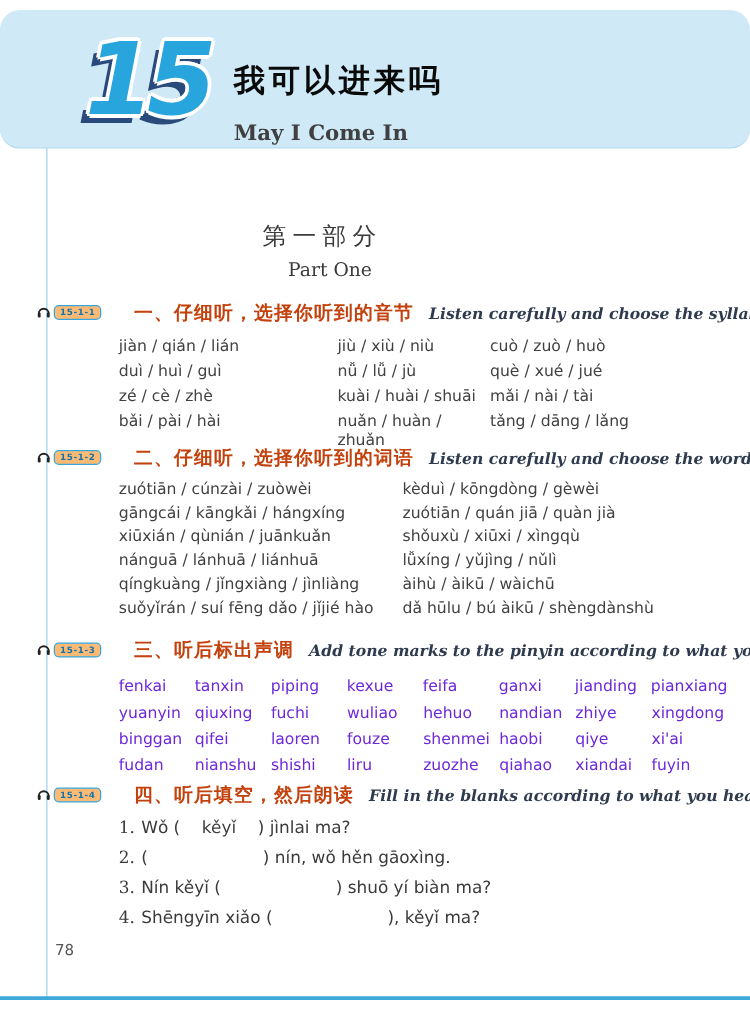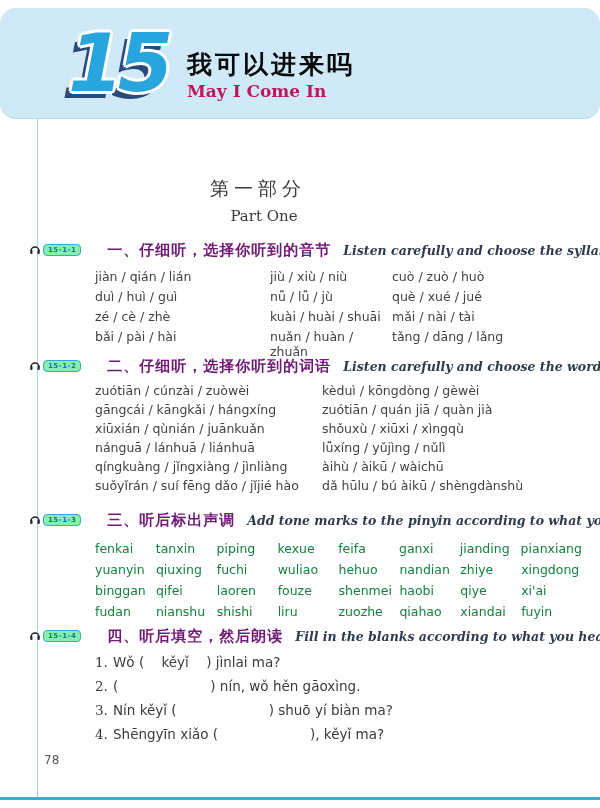--- a/index.html
+++ b/index.html
@@ -16,53 +16,53 @@
     position:absolute;left:68px;top:16px;
     font-size:80px;line-height:1;font-weight:bold;font-style:italic;
     letter-spacing:-6px;color:#29a5dd;
     text-shadow:
       -2px -2px 0 #fff, 2px -2px 0 #fff, -2px 2px 0 #fff, 2px 2px 0 #fff,
       -3px 0 0 #fff, 3px 0 0 #fff, 0 3px 0 #fff, 0 -3px 0 #fff,
       -7px 7px 0 #2a4a7c;
   }
   .titles{position:absolute;left:187px;top:40px;}
   .title-zh{font-size:25px;font-weight:bold;color:#0a0a0a;letter-spacing:3px;}
-  .title-en{font-size:17px;font-weight:bold;color:#be185d;margin-top:0;
+  .title-en{font-size:17px;font-weight:bold;color:#404040;margin-top:16px;
     font-family:"DejaVu Serif", serif;}
   
   .part-heading{position:absolute;top:176px;left:0;width:516px;
     display:flex;justify-content:center;gap:30px;text-align:center;}
   .ph-col{display:flex;flex-direction:column;align-items:center;}
   .ph-zh{font-size:19px;color:#3a3a3a;letter-spacing:5px;font-family:"DejaVu Serif", serif;}
   .ph-en{font-size:15px;color:#3a3a3a;margin-top:5px;font-family:"DejaVu Serif", serif;margin-left:12px;}
   
   .exercise{position:absolute;left:0;width:600px;}
   .ex1{top:240px;} .ex2{top:356px;} .ex3{top:510px;} .ex4{top:626px;}
   .ex-head{display:flex;align-items:center;padding-left:29px;height:20px;}
   .audio-tag{display:flex;align-items:center;flex:0 0 auto;margin-right:26px;}
   .audio-tag svg{display:block;}
   .badge{
     margin-left:2px;font-size:7px;font-weight:bold;letter-spacing:.5px;
-    color:#0f74ab;background:#86efac;border:1px solid #35a7de;border-radius:4px;
+    color:#0f74ab;background:#fdba74;border:1px solid #35a7de;border-radius:4px;
     padding:1px 4px;line-height:1.2;white-space:nowrap;
   }
-  .ex-title-zh{color:#701a75;font-weight:bold;font-size:15px;letter-spacing:1px;
+  .ex-title-zh{color:#c2410c;font-weight:bold;font-size:15px;letter-spacing:1px;
     margin-right:12px;white-space:nowrap;}
   .ex-title-en{color:#2e3b4e;font-weight:bold;font-style:italic;font-size:12.5px;
     font-family:"DejaVu Serif", serif;white-space:nowrap;}
   
   .ex1-body{margin:9px 0 0 95px;display:grid;grid-template-columns:175px 122px 1fr;}
   .ex1-body .py-row{height:20px;font-size:12.5px;color:#414141;}
   
   .ex2-body{margin:7px 0 0 95px;display:grid;grid-template-columns:227px 1fr;}
   .ex2-body .py-row{height:19px;font-size:12.5px;color:#414141;}
   
   .ex3-body{margin:11px 18px 0 95px;}
   .ex3-row{display:grid;grid-template-columns:repeat(8,1fr);height:21px;}
-  .ex3-row span{font-size:12.5px;color:#15803d;white-space:nowrap;}
+  .ex3-row span{font-size:12.5px;color:#6d28d9;white-space:nowrap;}
   
   .ex4-body{margin:8px 0 0 95px;}
   .fill-item{height:24px;font-size:13.5px;color:#3a3a3a;}
   .fill-num{display:inline-block;width:18px;font-family:"DejaVu Serif", serif;}
   .blank{display:inline-block;min-width:62px;text-align:center;color:#404040;}
   .blank.wide{min-width:92px;}
   
   .page-num{position:absolute;left:44px;top:753px;font-size:12px;color:#555;}
   .left-rule{position:absolute;left:37px;top:118px;width:1px;height:680px;background:#9fd4ee;}
   .bottom-rule{position:absolute;left:0;top:797px;width:600px;height:3px;background:#3fa8da;}

